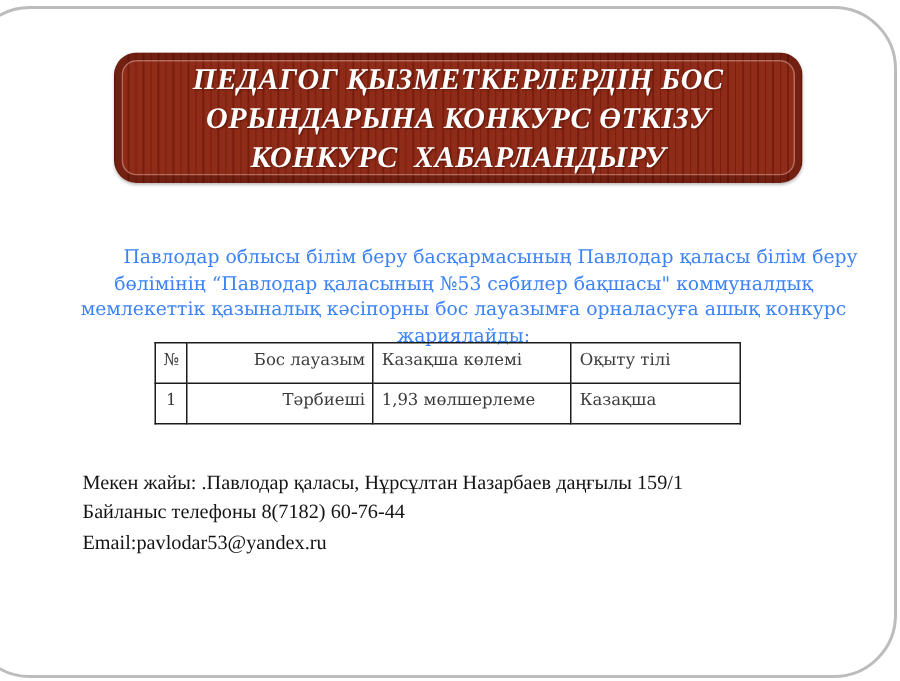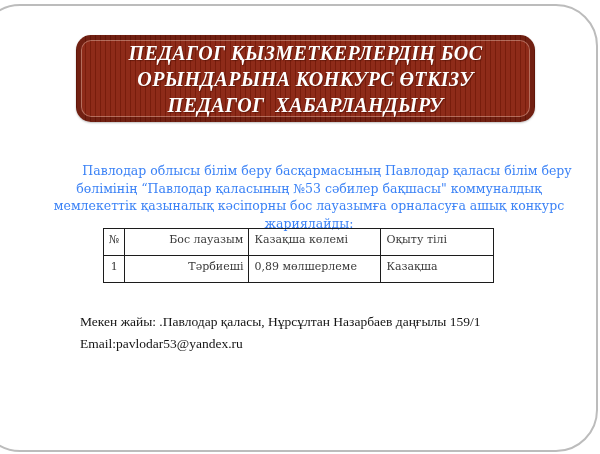--- a/index.html
+++ b/index.html
@@ -95,53 +95,54 @@
   .col-lang  { width: 113px; }
   .contact-block {
     position: absolute;
     left: 55px;
     top: 313px;
     font-family: "Liberation Serif", serif;
     font-size: 13.5px;
     line-height: 18.5px;
     color: #141414;
   }
-  .contact-line { white-space: pre-wrap; margin-left: 25px; }
+  .contact-line { white-space: pre-wrap; }
   .contact-email { margin-top: 3px; }
 </style>
 </head>
 <body>
 
 <div class="slide">
 
   <div class="slide-frame"></div>
 
   <div class="title-banner">
     <div class="title-line">ПЕДАГОГ ҚЫЗМЕТКЕРЛЕРДІҢ БОС</div>
     <div class="title-line">ОРЫНДАРЫНА КОНКУРС ӨТКІЗУ</div>
-    <div class="title-line">ПЕДАГОГ  ХАБАРЛАНДЫРУ</div>
+    <div class="title-line">КОНКУРС  ХАБАРЛАНДЫРУ</div>
   </div>
 
   <p class="body-paragraph">Павлодар облысы білім беру басқармасының Павлодар қаласы білім беру бөлімінің “Павлодар қаласының №53 сәбилер бақшасы" коммуналдық мемлекеттік қазыналық кәсіпорны бос лауазымға орналасуға ашық конкурс жариялайды:</p>
 
   <table class="vacancy-table">
     <tbody>
       <tr>
         <td class="col-num">№</td>
         <td class="col-pos">Бос лауазым</td>
         <td class="col-load">Казақша көлемі</td>
         <td class="col-lang">Оқыту тілі</td>
       </tr>
       <tr>
         <td class="col-num">1</td>
         <td class="col-pos">Тәрбиеші</td>
-        <td class="col-load">0,89 мөлшерлеме</td>
+        <td class="col-load">1,93 мөлшерлеме</td>
         <td class="col-lang">Казақша</td>
       </tr>
     </tbody>
   </table>
 
   <div class="contact-block">
     <div class="contact-line">Мекен жайы: .Павлодар қаласы, Нұрсұлтан Назарбаев даңғылы 159/1</div>
+    <div class="contact-line">Байланыс телефоны 8(7182) 60-76-44</div>
     <div class="contact-line contact-email">Email:pavlodar53@yandex.ru</div>
   </div>
 
 </div>
 
 </body></html>

